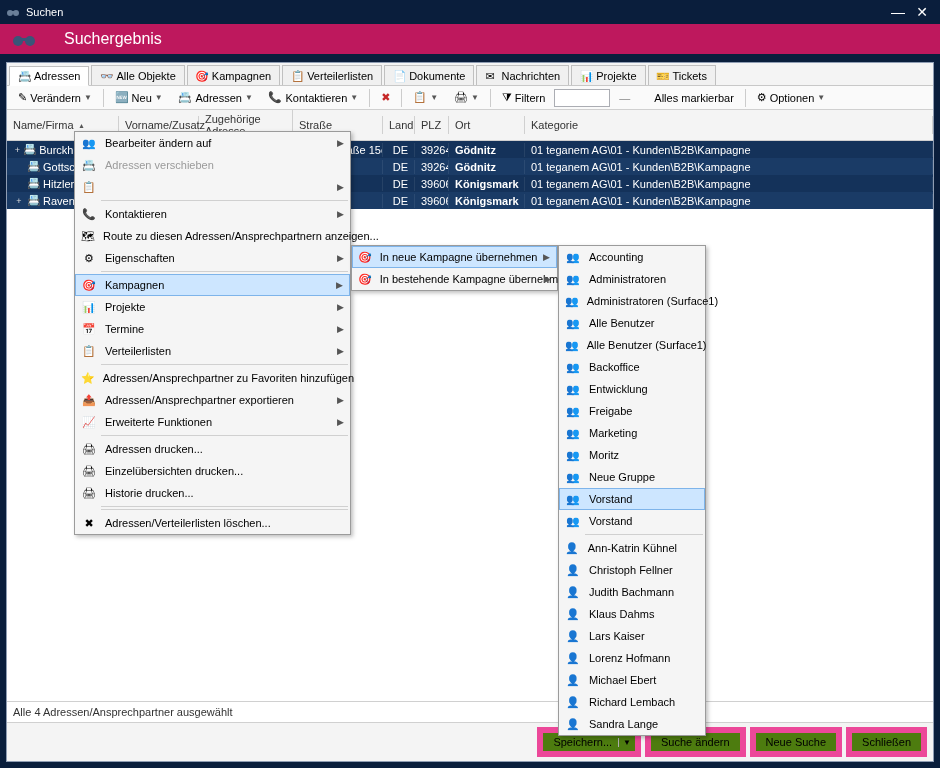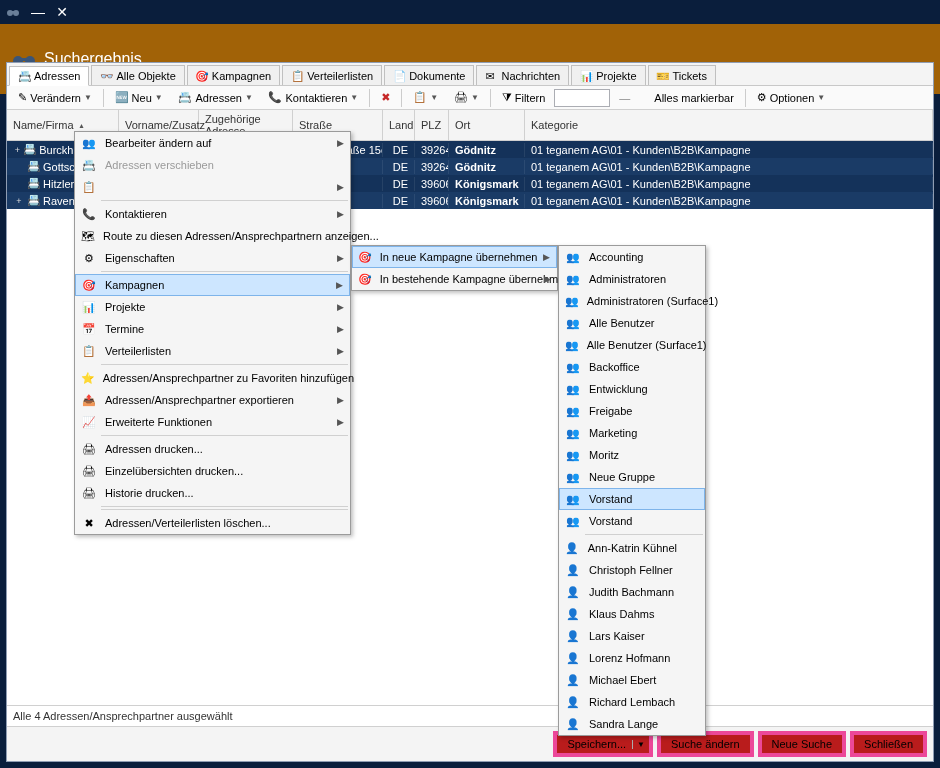--- a/index.html
+++ b/index.html
@@ -1,72 +1,73 @@
 <!DOCTYPE html>
 <html><head>
 <meta charset="utf-8">
 <style>
 * { box-sizing: border-box; margin: 0; padding: 0; font-family: "Segoe UI", Tahoma, sans-serif; font-size: 11px; }
 body { background: #0a1e3c; width: 940px; height: 768px; overflow: hidden; position: relative; }
 .titlebar { background: #0a1e3c; color: #fff; height: 24px; display: flex; align-items: center; padding: 0 6px; }
 .titlebar .tb-icon { width: 14px; height: 14px; margin-right: 6px; display:inline-block;}
 .titlebar .title { flex: 1; }
 .titlebar .win-btn { width: 24px; text-align: center; cursor: pointer; font-size: 14px; }
-.banner { background: #a16207; color: #fff; padding: 26px 12px; display: flex; align-items: center; }
+.banner { background: #be185d; color: #fff; padding: 6px 12px; display: flex; align-items: center; gap: 20px; }
 .banner .bicon { width: 24px; height: 18px; margin-right: 8px; display:inline-block;}
 .banner h1 { font-size: 16px; font-weight: 400; }
 .banner .sub { font-size: 11px; color: #cdd6e2; }
 .content { background: #fff; position: absolute; top: 62px; left: 6px; right: 6px; bottom: 6px; border: 1px solid #8f9db3; display:flex; flex-direction:column;}
 .tabs { display: flex; background: #f4f4f4; border-bottom: 1px solid #c8c8c8; }
 .tab { padding: 3px 8px; border: 1px solid #c0c0c0; border-bottom:none; background: #f0f0f0; margin: 2px 0 0 2px; display: flex; align-items: center; gap: 4px; cursor:pointer;}
 .tab.active { background: #fff; border-bottom: 1px solid #fff; position:relative; top:1px;}
 .tab .ticon { width:12px; height:12px; display:inline-block;}
 .toolbar { display: flex; align-items: center; padding: 2px 4px; background: #fafafa; border-bottom: 1px solid #d0d0d0; gap:2px;}
 .tbtn { padding: 2px 6px; display:flex; align-items:center; gap:3px; cursor:pointer; border:1px solid transparent;}
 .tbtn .ddarrow { font-size:8px; color:#555;}
 .sep { width:1px; height:18px; background:#ccc; margin:0 2px;}
 .filter-input { width:56px; height:18px; border:1px solid #abadb3;}
 .table { flex:1; overflow:hidden; position:relative;}
-.thead { display:flex; background:#f4f4f4; border-bottom:1px solid #d0d0d0;}
+.thead { display:flex; background:#f4f4f4; border-bottom:1px solid #d0d0d0;align-items:center;}
 .th { padding:3px 6px; border-right:1px solid #d0d0d0; color:#333; display:flex; align-items:center; gap:3px;}
 .th.sort::after { content:"▴"; font-size:8px; color:#555; margin-left:3px;}
 .tbody .row { display:flex; background:#14325a; color:#fff; height:17px; align-items:center;}
 .tbody .row:nth-child(even){ background:#1a3b66;}
 .td { padding:1px 6px; border-right:1px solid rgba(255,255,255,0.08); overflow:hidden; white-space:nowrap;}
 .row .exp { width:12px; text-align:center; color:#ddd; font-size:9px;}
 .row .ricon { width:14px; display:inline-block;}
 .ctxmenu { position:absolute; background:#f5f5f5; border:1px solid #9b9b9b; box-shadow:2px 2px 4px rgba(0,0,0,0.25); }
 .ctxmenu .mi { display:flex; align-items:center; padding:3px 28px 3px 6px; gap:8px; white-space:nowrap; cursor:default; position:relative;}
 .ctxmenu .mi .micon { width:16px; height:16px; display:flex; align-items:center; justify-content:center;}
 .ctxmenu .mi .arrow { position:absolute; right:6px; font-size:9px; color:#555;}
 .ctxmenu .mi.disabled { color:#9a9a9a;}
 .ctxmenu .mi.hover { background:#cde6ff; border:1px solid #7eb4ea; padding:2px 27px 2px 5px;}
 .ctxmenu .msep { height:1px; background:#d0d0d0; margin:2px 2px 2px 26px;}
 .ctx1 { top:131px; left:74px; width:277px;}
 .ctx2 { top:245px; left:351px; width:207px;}
 .ctx3 { top:245px; left:558px; width:148px;}
 .statusbar { border-top:1px solid #d0d0d0; padding:4px 6px; color:#333;}
 .footer { border-top:1px solid #d0d0d0; background:#f4f4f4; padding:4px 6px; display:flex; justify-content:flex-end; gap:4px;}
-.footer .fbtn { border:4px solid #ec4899; background:#b91c1c; padding:3px 10px; cursor:pointer;}
+.footer .fbtn { border:6px solid #ec4899; background:#4d7c0f; padding:3px 10px; cursor:pointer;}
 .footer .fbtn.split { padding-right:4px; display:flex; align-items:center; gap:6px;}
 .footer .fbtn .ddarrow{ font-size:8px; border-left:1px solid #acacac; padding-left:4px;}
 .ic { font-size:11px;}
 svg { display:block;}
 </style>
 </head>
 <body>
 
 <div class="titlebar">
   <span class="tb-icon">
     <svg width="14" height="14" viewBox="0 0 14 14">
         <circle cx="4" cy="8" r="3" fill="#6a7f99"></circle>
         <circle cx="10" cy="8" r="3" fill="#6a7f99"></circle>
         <rect x="5" y="6" width="4" height="2" fill="#6a7f99"></rect>
       </svg>
   </span>
+  <span class="title">Suchen</span>
   <span class="win-btn">—</span>
   <span class="win-btn">✕</span>
 </div>
 
 <div class="banner">
   <span class="bicon">
     <svg width="24" height="18" viewBox="0 0 24 18">
         <circle cx="6" cy="11" r="5" fill="#3a5578"></circle>
         <circle cx="18" cy="11" r="5" fill="#3a5578"></circle>
         <rect x="8" y="8" width="8" height="3" fill="#3a5578"></rect>

